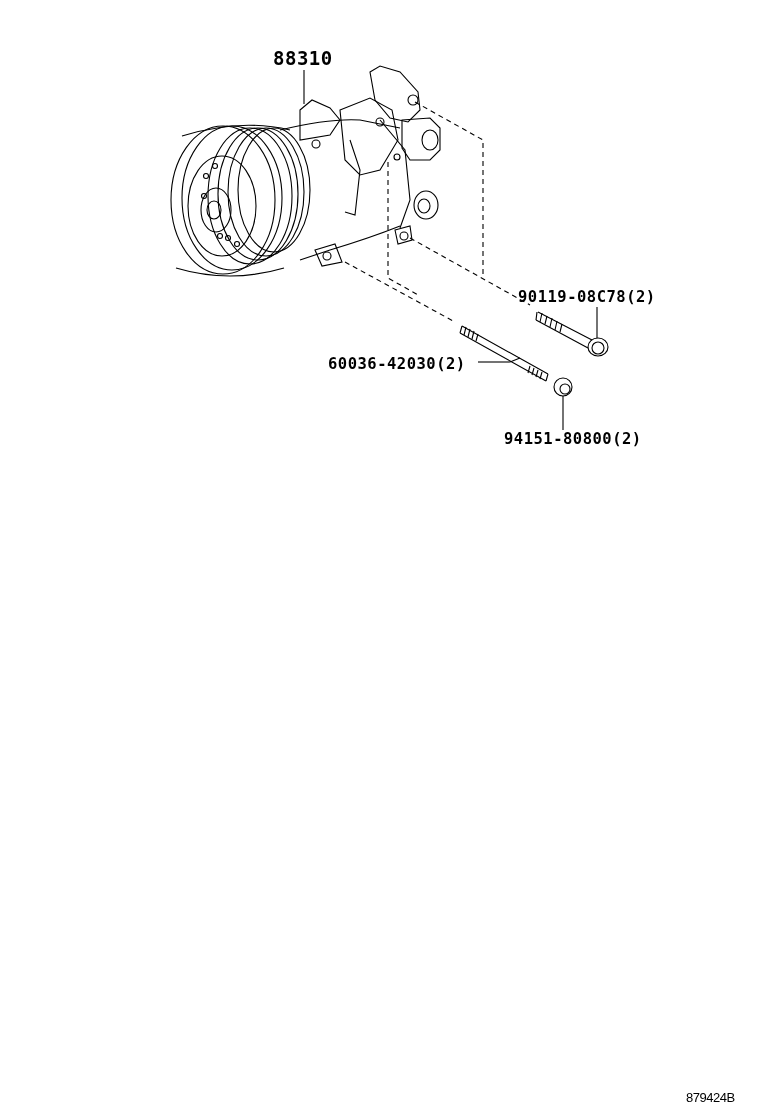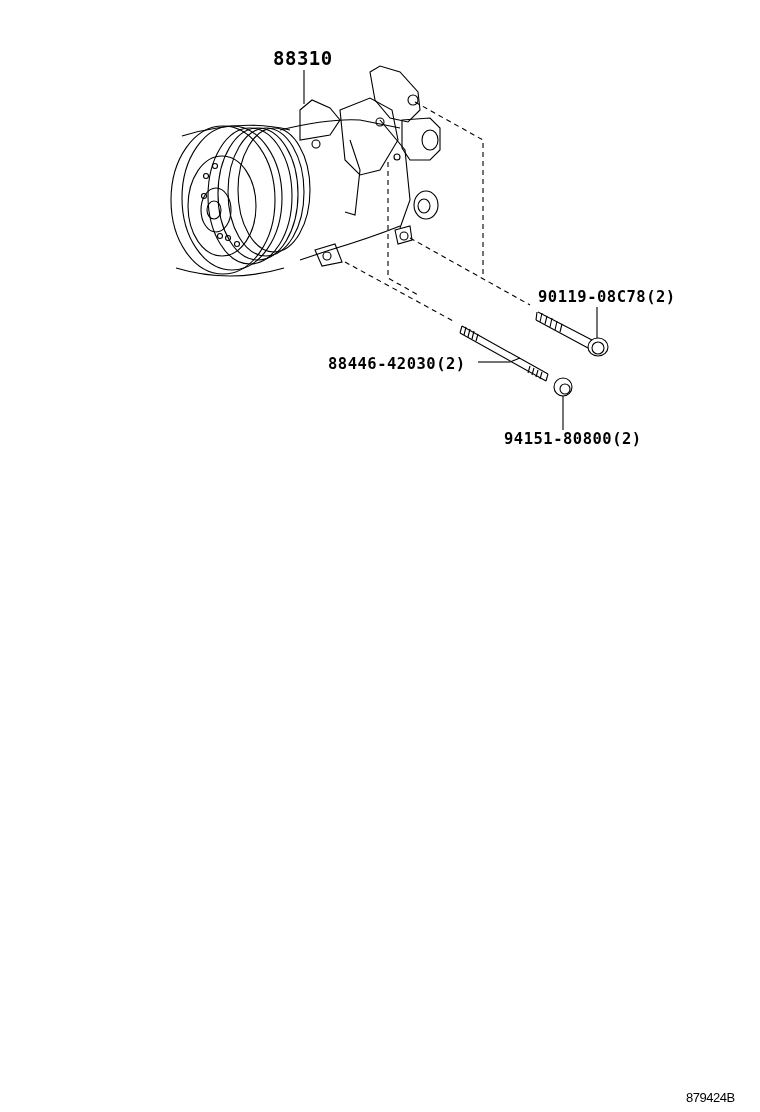--- a/index.html
+++ b/index.html
@@ -88,18 +88,18 @@
   </g>
 
   <g>
     <ellipse cx="563" cy="387" rx="9" ry="9"></ellipse>
     <ellipse cx="565" cy="389" rx="5" ry="5"></ellipse>
     <line x1="563" y1="396" x2="563" y2="430"></line>
   </g>
 </svg>
 
 <div class="lbl big" style="left:273px;top:47px;">88310</div>
-<div class="lbl small" style="left:538px;top:288px;">90119-08C78(2)</div>
-<div class="lbl small" style="left:328px;top:355px;">88446-42030(2)</div>
+<div class="lbl small" style="left:518px;top:288px;">90119-08C78(2)</div>
+<div class="lbl small" style="left:328px;top:355px;">60036-42030(2)</div>
 <div class="lbl small" style="left:504px;top:430px;text-align:right;">94151-80800(2)</div>
 <div class="ref" style="left:686px;top:1090px;">879424B</div>
 
 </div>
 
 </body></html>

